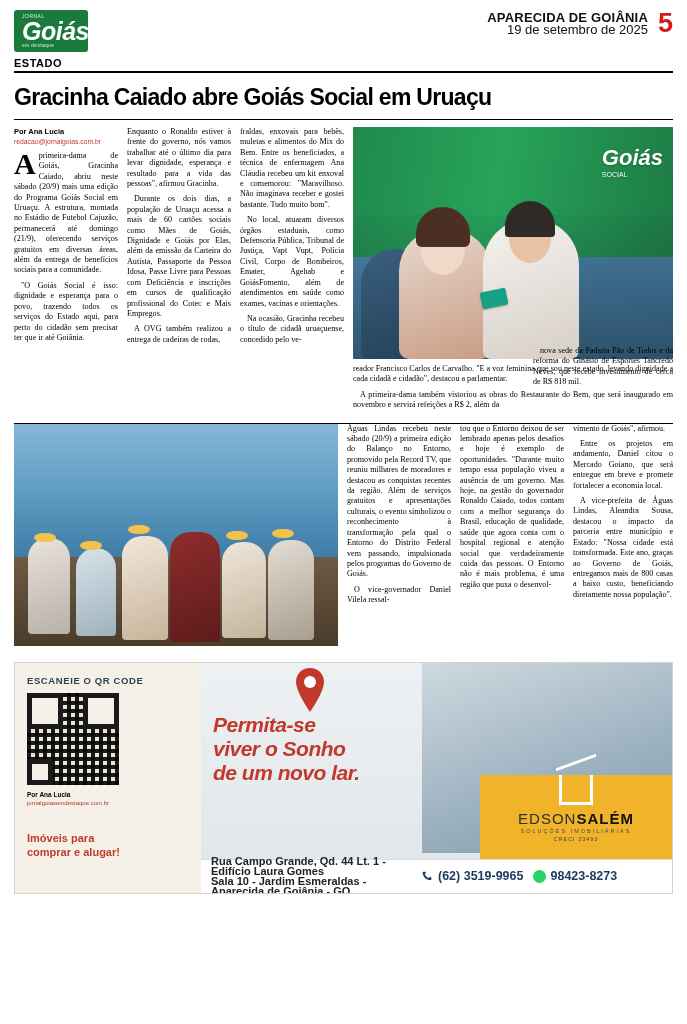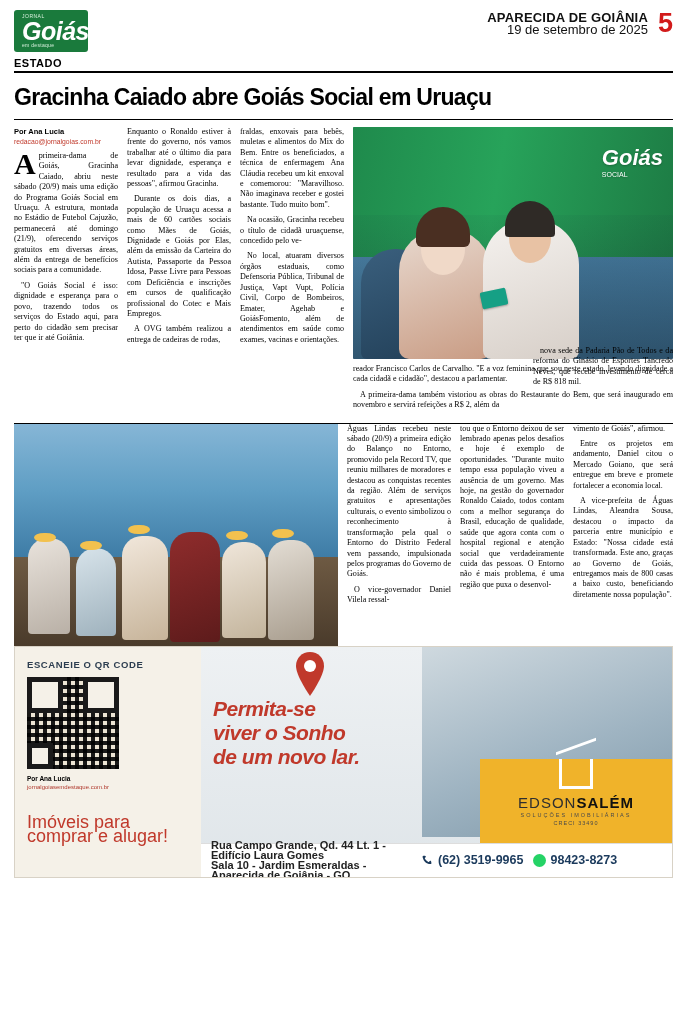--- a/index.html
+++ b/index.html
@@ -190,21 +190,21 @@
   .photo2 .ground {
     position:absolute; bottom:0; left:0; right:0; height:40%;
     background: linear-gradient(180deg,#6e5a43,#4a3b2b);
   }
   .d { position: absolute; border-radius: 20px 20px 4px 4px; }
   .photo2 .flower { position:absolute; width: 22px; height: 9px; border-radius: 11px/5px; background:#f2c14e; }
 
   
   .ad {
     position: relative;
-    margin-top: 0;
+    margin-top: 16px;
     border: 1px solid #d8d2c6;
     height: 232px;
     background: #84cc16;
     display: flex;
     overflow: hidden;
   }
   .ad-left {
     width: 186px;
     background: #f5f1e8;
     padding: 12px 10px 8px 12px;
@@ -232,21 +232,21 @@
   .qr::after { top:0; right:0; }
   .qr span.q3 { bottom:0; left:0; display:block; }
   .ad-byline {
     font-family: "Liberation Sans", sans-serif;
     font-size: 6.5px; font-weight: bold; margin-top: 6px; line-height: 8px;
   }
   .ad-byline .mail { font-weight: normal; color: #b03a2e; font-size: 6px; }
   .ad-left .tag {
     position: absolute; bottom: 34px; left: 12px;
     font-family: "Liberation Sans", sans-serif;
-    font-weight: normal; font-size: 18px; color: #c0392b; line-height: 14px;
+    font-weight: bold; font-size: 11px; color: #c0392b; line-height: 14px;
   }
   .ad-mid {
     flex: 1;
     position: relative;
     background: linear-gradient(180deg,#eef1f3,#dfe5e9);
     overflow: hidden;
   }
   .ad-photo {
     position:absolute; right:0; top:0; width: 250px; height: 190px;
     background: linear-gradient(160deg,#cfd9df 0%, #9fb4c2 55%, #7d97a8 100%);
@@ -336,22 +336,22 @@
     </div>
 
     <div class="col">
       <p class="first">Enquanto o Ronaldo estiver à frente do governo, nós vamos trabalhar até o último dia para levar dignidade, esperança e resultado para a vida das pessoas", afirmou Gracinha.</p>
       <p>Durante os dois dias, a população de Uruaçu acessa a mais de 60 cartões sociais como Mães de Goiás, Dignidade e Goiás por Elas, além da emissão da Carteira do Autista, Passaporte da Pessoa Idosa, Passe Livre para Pessoas com Deficiência e inscrições em cursos de qualificação profissional do Cotec e Mais Empregos.</p>
       <p>A OVG também realizou a entrega de cadeiras de rodas,</p>
     </div>
 
     <div class="col">
       <p class="first">fraldas, enxovais para bebês, muletas e alimentos do Mix do Bem. Entre os beneficiados, a técnica de enfermagem Ana Cláudia recebeu um kit enxoval e comemorou: "Maravilhoso. Não imaginava receber e gostei bastante. Tudo muito bom".</p>
+      <p>No local, atuaram diversos órgãos estaduais, como Defensoria Pública, Tribunal de Justiça, Vapt Vupt, Polícia Civil, Corpo de Bombeiros, Emater, Agehab e GoiásFomento, além de atendimentos em saúde como exames, vacinas e orientações.</p>
       <p>Na ocasião, Gracinha recebeu o título de cidadã uruaçuense, concedido pelo ve-</p>
-      <p>No local, atuaram diversos órgãos estaduais, como Defensoria Pública, Tribunal de Justiça, Vapt Vupt, Polícia Civil, Corpo de Bombeiros, Emater, Agehab e GoiásFomento, além de atendimentos em saúde como exames, vacinas e orientações.</p>
     </div>
 
     <div>
       <div class="photo-main">
         <div class="banner-green"></div>
         <div class="banner-text">
           <span>Goiás</span>
           <small>SOCIAL</small>
         </div>
         <div class="crowd"></div>

